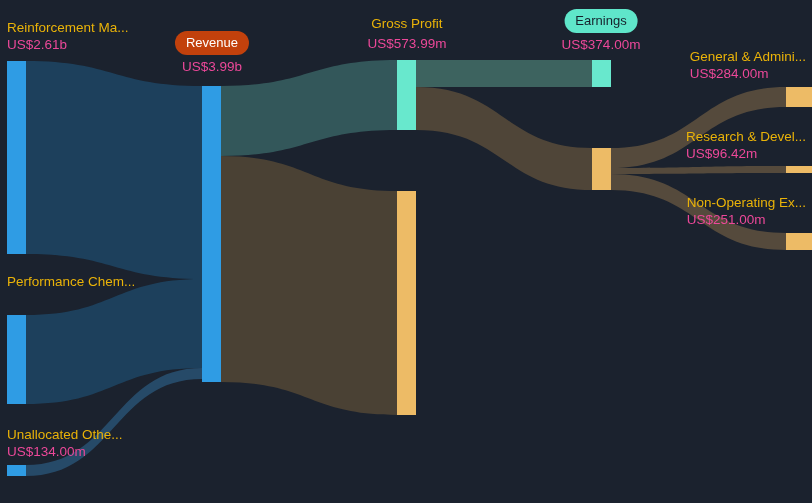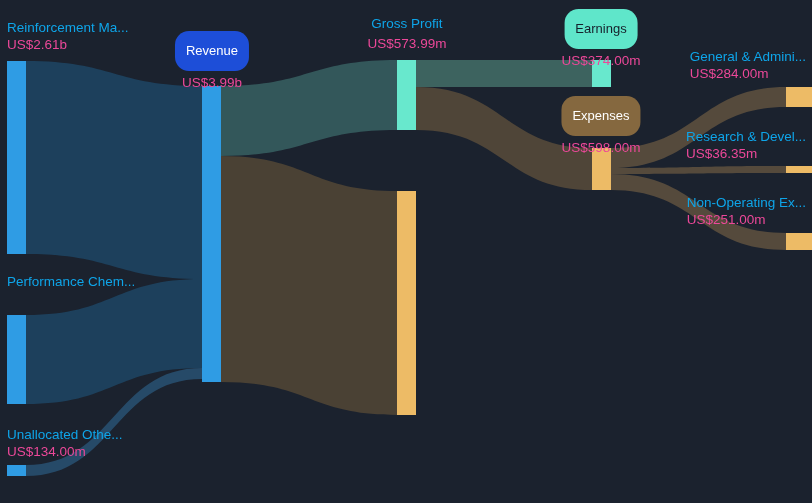--- a/index.html
+++ b/index.html
@@ -2,30 +2,30 @@
 <html><head>
 <meta charset="utf-8">
 <style>
   html,body{margin:0;padding:0;background:#1b222e;}
   .stage{
     position:relative;width:812px;height:503px;background:#1b222e;
     overflow:hidden;font-family:"Liberation Sans",sans-serif;
   }
   .stage svg{position:absolute;left:0;top:0;}
   .nlabel{position:absolute;white-space:nowrap;line-height:17px;font-size:13.5px;}
-  .ntitle{color:#0ea5e9;}
+  .ntitle{color:#eab308;}
   .nvalue{color:#ec4899;}
   .align-left{text-align:left;}
   .align-right{}
   .align-center{display:flex;flex-direction:column;align-items:center;transform:translateX(-50%);text-align:right;}
   .badge{
-    display:inline-block;padding:12px 11px;border-radius:14px;
+    display:inline-block;padding:4px 11px;border-radius:14px;
     font-size:13px;line-height:16px;
   }
-  .badge-blue{background:#1d4ed8;color:#ffffff;}
+  .badge-blue{background:#c2410c;color:#ffffff;}
   .badge-teal{background:#5fe6ca;color:#16202b;}
   .badge-brown{background:#85683f;color:#ffffff;}
   .align-center .nvalue{margin-top:3px;}
 </style>
 </head>
 <body>
 
 <div class="stage">
 
   <svg id="sankey" width="812" height="503" viewBox="0 0 812 503">
@@ -101,31 +101,27 @@
 
   <div class="nlabel align-center" style="left:407px;top:15px">
     <div class="ntitle">Gross Profit</div>
     <div class="nvalue">US$573.99m</div>
   </div>
 
   <div class="nlabel align-center" style="left:601px;top:9px">
     <span class="badge badge-teal">Earnings</span>
     <div class="nvalue">US$374.00m</div>
   </div>
-  <div class="nlabel align-center" style="left:601px;top:96px">
-    <span class="badge badge-brown">Expenses</span>
-    <div class="nvalue">US$598.00m</div>
-  </div>
 
   <div class="nlabel align-right" style="right:6px;top:48px">
     <div class="ntitle">General &amp; Admini...</div>
     <div class="nvalue">US$284.00m</div>
   </div>
   <div class="nlabel align-right" style="right:6px;top:128px">
     <div class="ntitle">Research &amp; Devel...</div>
-    <div class="nvalue">US$36.35m</div>
+    <div class="nvalue">US$96.42m</div>
   </div>
   <div class="nlabel align-right" style="right:6px;top:194px">
     <div class="ntitle">Non-Operating Ex...</div>
     <div class="nvalue">US$251.00m</div>
   </div>
 
 </div>
 
 </body></html>

